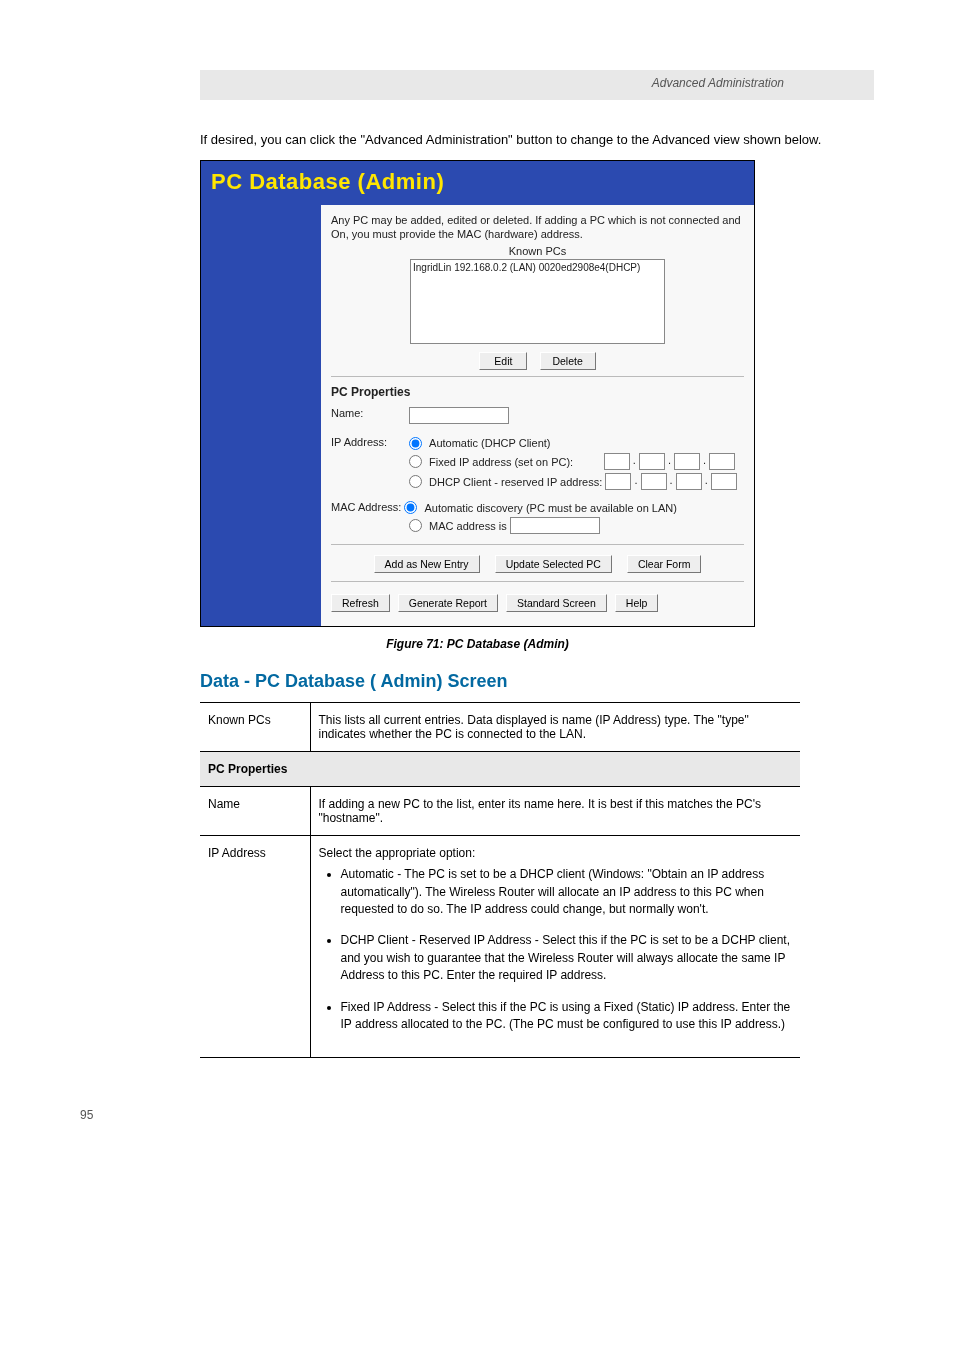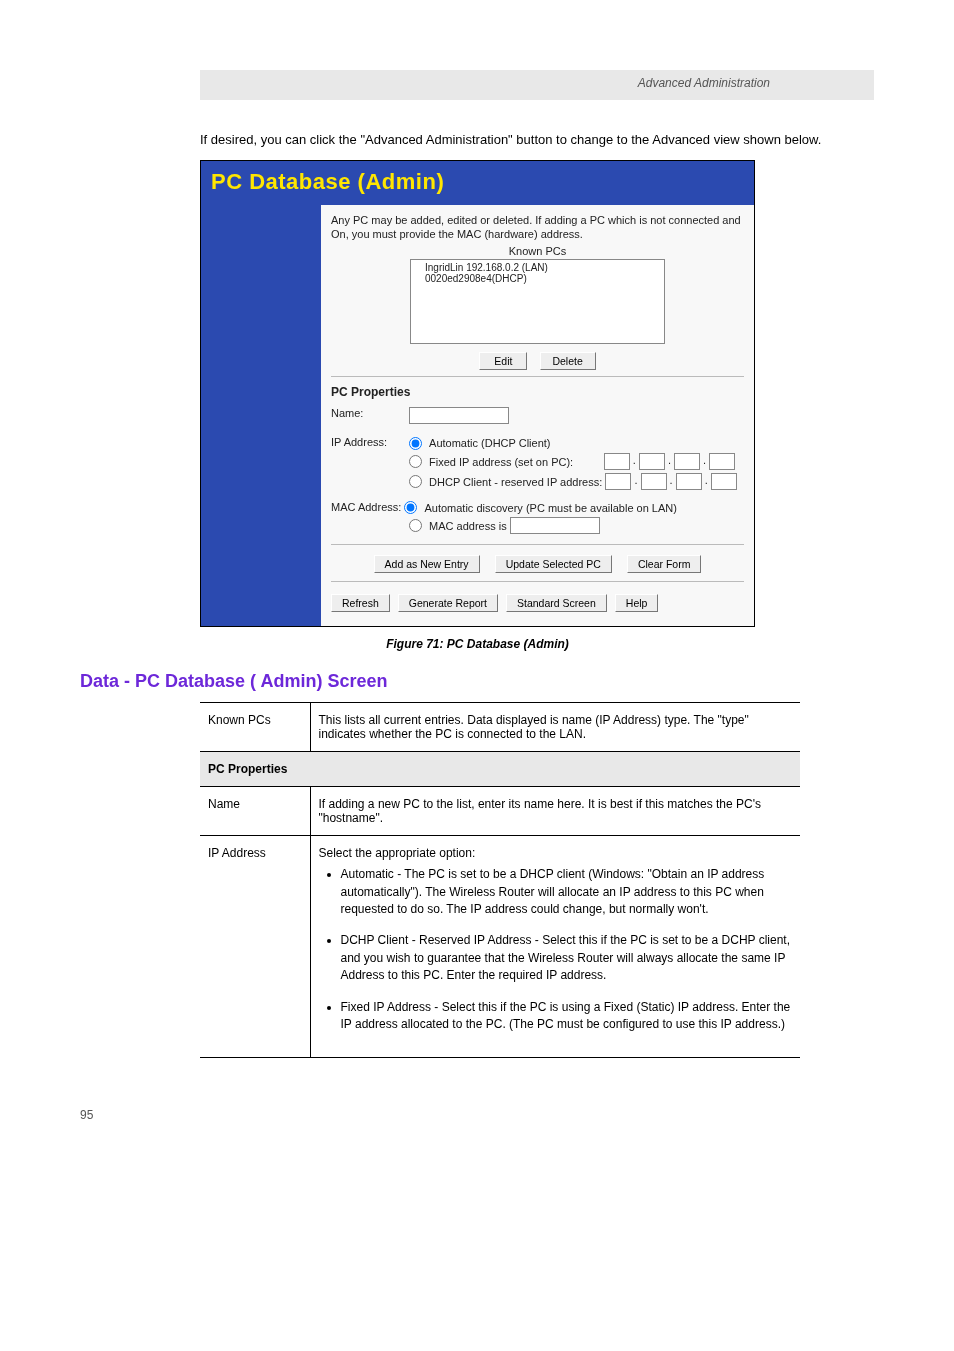--- a/index.html
+++ b/index.html
@@ -16,21 +16,21 @@
   }
   .header-bar {
     background: #e8e8e8;
     height: 30px;
     margin-left: 120px;
     position: relative;
     margin-bottom: 30px;
   }
   .header-right {
     position: absolute;
-    right: 104px;
+    right: 90px;
     top: 6px;
     font-style: italic;
     font-size: 12px;
     color: #555;
   }
   .body-text {
     margin-left: 120px;
     font-size: 13px;
     line-height: 1.5;
     margin-bottom: 8px;
@@ -66,21 +66,21 @@
     color: #222;
   }
   .intro { line-height: 1.3; margin-bottom: 4px; }
   .center-label { text-align: center; font-size: 11px; margin-top: 4px; }
   .listbox {
     width: 255px;
     height: 85px;
     background: #fff;
     border: 1px solid #888;
     margin: 2px auto 8px auto;
-    padding: 2px 14px;
+    padding: 2px 2px;
     font-family: Arial, sans-serif;
     font-size: 10px;
     overflow: hidden;
   }
   .btn {
     display: inline-block;
     background: #eeeeee;
     border-top: 1px solid #fff;
     border-left: 1px solid #fff;
     border-bottom: 1px solid #777;
@@ -132,24 +132,25 @@
     margin-left: 120px;
     text-align: center;
     width: 555px;
     font-weight: bold;
     font-size: 12px;
     margin-top: 10px;
     margin-bottom: 20px;
     font-style: italic;
   }
   .table-heading {
+    margin-left: 120px;
     font-family: "Arial Black", Arial, sans-serif;
     font-size: 18px;
     font-weight: 900;
-    color: #6d28d9;
+    color: #0369a1;
     margin-top: 20px;
     margin-bottom: 10px;
   }
   table.data {
     margin-left: 120px;
     width: 600px;
     border-collapse: collapse;
     font-size: 12px;
   }
   table.data td, table.data th {

